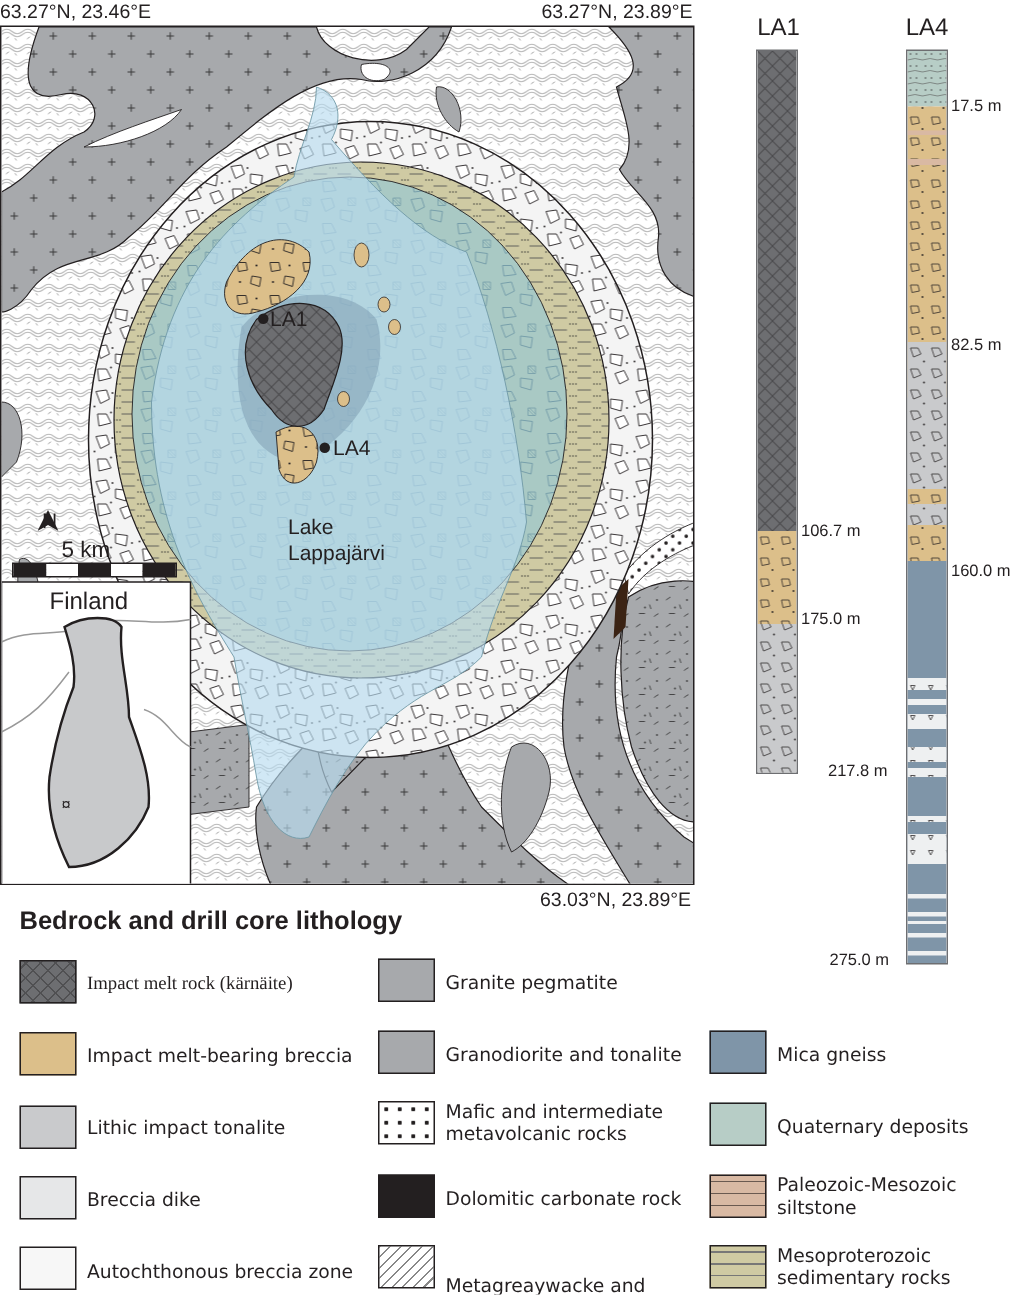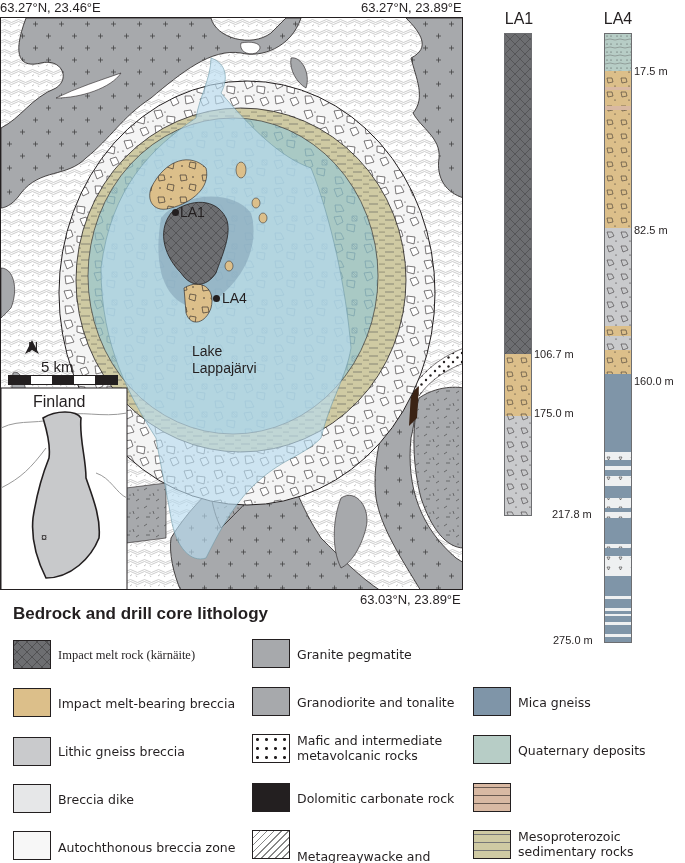--- a/index.html
+++ b/index.html
@@ -248,21 +248,21 @@
 
 <div class="abs legend-title" style="left:13px;top:604px;">Bedrock and drill core lithology</div>
 
 <div class="leg-swatch" style="left:13px;top:640px;background:#6d6e71;background-image:repeating-linear-gradient(45deg,transparent 0 6px,#505052 6px 7px),repeating-linear-gradient(-45deg,transparent 0 6px,#505052 6px 7px);"></div>
 <div class="leg-label" style="left:58px;top:648px;font-family:Liberation Serif, serif;">Impact melt rock (kärnäite)</div>
 
 <div class="leg-swatch" style="left:13px;top:688px;background:#dcbf8a;"></div>
 <div class="leg-label" style="left:58px;top:696px;">Impact melt-bearing breccia</div>
 
 <div class="leg-swatch" style="left:13px;top:737px;background:#c9cacc;"></div>
-<div class="leg-label" style="left:58px;top:744px;">Lithic gneiss breccia</div>
+<div class="leg-label" style="left:58px;top:744px;">Lithic impact tonalite</div>
 
 <div class="leg-swatch" style="left:13px;top:784px;background:#e6e7e8;"></div>
 <div class="leg-label" style="left:58px;top:792px;">Breccia dike</div>
 
 <div class="leg-swatch" style="left:13px;top:831px;background:#f7f7f7;"></div>
 <div class="leg-label" style="left:58px;top:840px;">Autochthonous breccia zone</div>
 
 <div class="leg-swatch" style="left:252px;top:639px;background:#a7a9ac;"></div>
 <div class="leg-label" style="left:297px;top:647px;">Granite pegmatite</div>
 
@@ -285,19 +285,20 @@
 </div>
 
 <div class="leg-swatch" style="left:473px;top:687px;background:#7f95a8;"></div>
 <div class="leg-label" style="left:518px;top:695px;">Mica gneiss</div>
 
 <div class="leg-swatch" style="left:473px;top:735px;background:#b7cdc6;"></div>
 <div class="leg-label" style="left:518px;top:743px;">Quaternary deposits</div>
 
 <div class="leg-swatch" style="left:473px;top:783px;background:#d9b9a3;background-image:repeating-linear-gradient(0deg,transparent 0 7px,#6b5a50 7px 8px);"></div>
 <div class="leg-label" style="left:518px;top:782px;">
+  <div>Paleozoic-Mesozoic siltstone</div>
 </div>
 
 <div class="leg-swatch" style="left:473px;top:830px;background:#cfcaa3;background-image:repeating-linear-gradient(0deg,transparent 0 7px,#777 7px 8px);"></div>
 <div class="leg-label" style="left:518px;top:829px;">
   <div>Mesoproterozoic</div>
   <div>sedimentary rocks</div>
 </div>
 
 </body></html>

